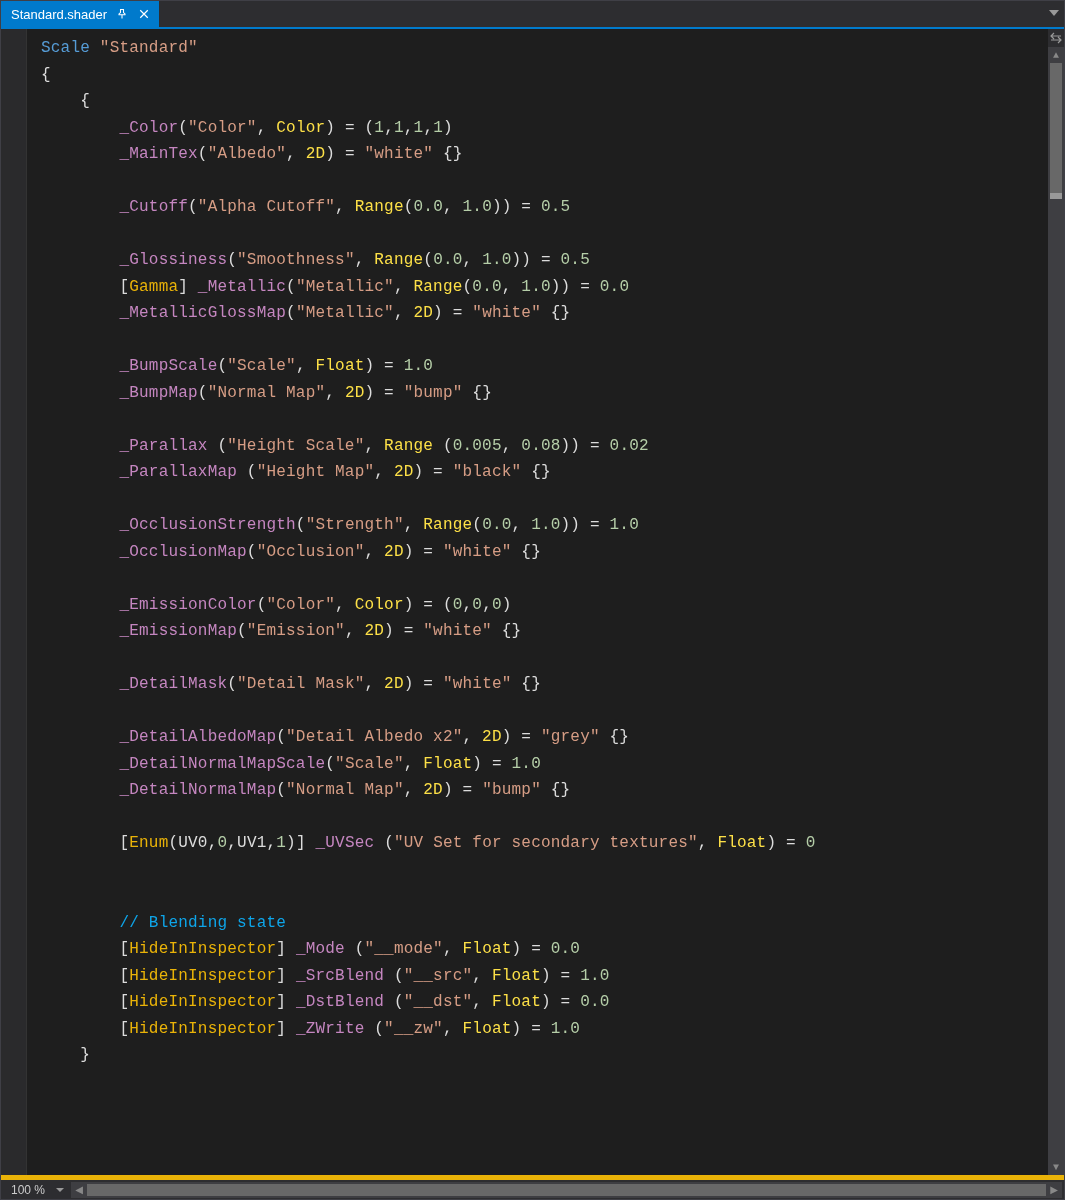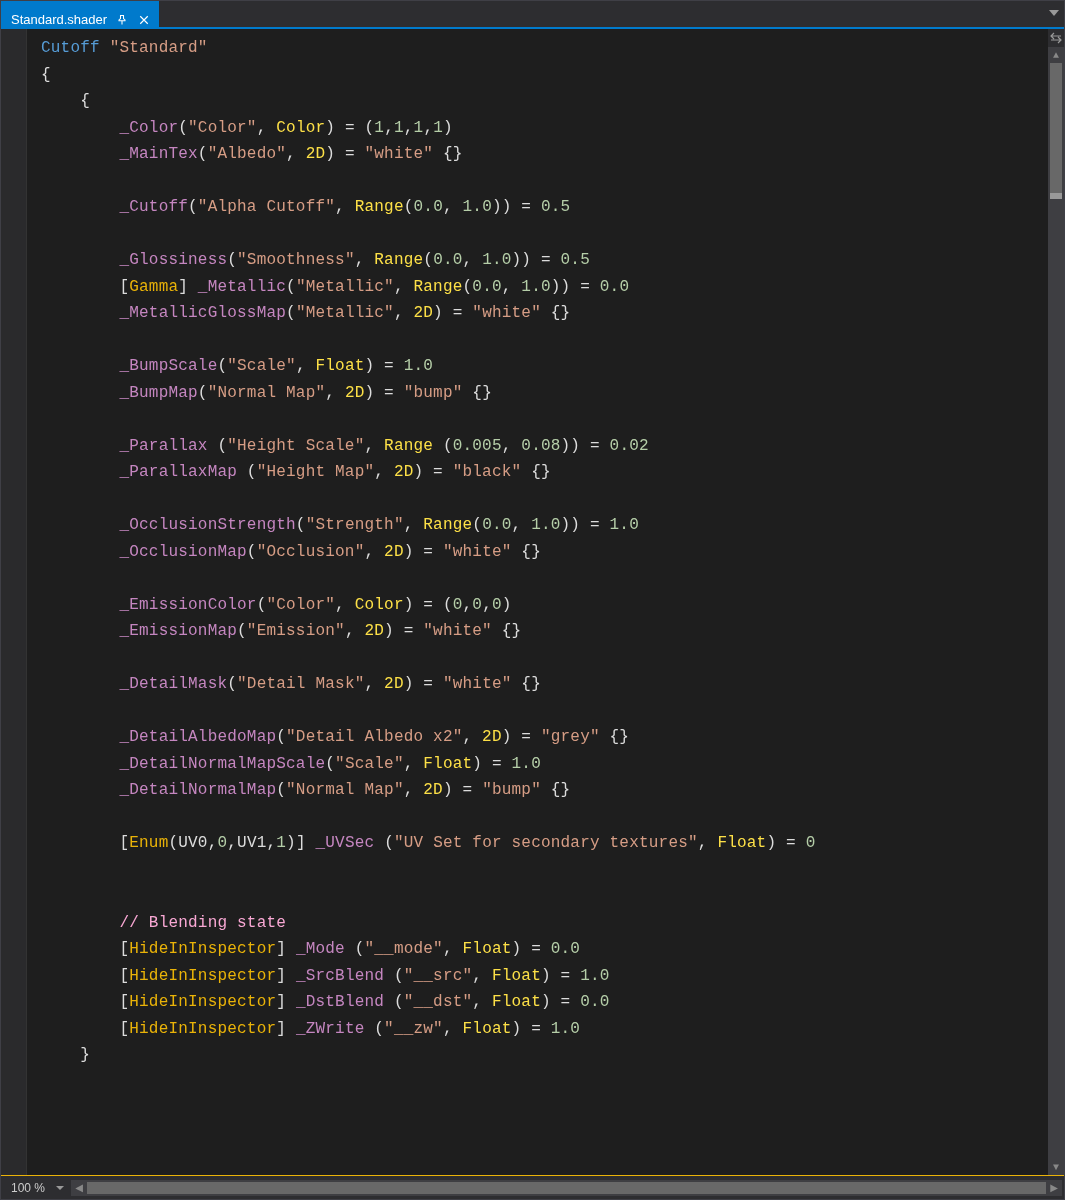--- a/index.html
+++ b/index.html
@@ -25,21 +25,21 @@
     height: 28px;
     display: flex;
     align-items: stretch;
     border-bottom: 2px solid #007acc;
     position: relative;
   }
   .tab {
     background: #007acc;
     color: #fff;
     display: flex;
-    align-items: flex-end;
+    align-items: center;
     padding: 0 8px 0 10px;
     font-family: 'Segoe UI', Tahoma, sans-serif;
     font-size: 13px;
     gap: 8px;
   }
   .tab .icon {
     width: 14px; height: 14px;
     display: flex; align-items: center; justify-content: center;
     color: #fff;
   }
@@ -76,21 +76,21 @@
     font-size: 16px;
     letter-spacing: 0.2px;
   }
   
   .kw   { color: #569cd6; }
   .type { color: #fde047; }
   .str  { color: #d69d85; }
   .num  { color: #b5cea8; }
   .id   { color: #c586c0; text-align: center; }
   .attr { color: #eab308; }
-  .comm { color: #f9a8d4; }
+  .comm { color: #0ea5e9; }
   .plain{ color: #dcdcdc; }
   .paren{ color: #dcdcdc; }
   
   .vscroll {
     width: 16px;
     background: #3e3e42;
     position: relative;
     display: flex;
     flex-direction: column;
   }
@@ -124,21 +124,21 @@
     background:#999;
   }
   .status-bar {
     height: 24px;
     background: #2d2d30;
     display:flex;
     align-items:center;
     font-family:'Segoe UI',Tahoma,sans-serif;
     font-size:12px;
     color:#ccc;
-    border-top:1px solid #eab308;
+    border-top:5px solid #eab308;
   }
   .zoom {
     padding: 0 6px 0 10px;
   }
   .zoom-dd {
     width:18px;
     display:flex;align-items:center;justify-content:center;
     color:#999;
   }
   .zoom-dd svg{width:8px;height:8px;}
@@ -185,21 +185,21 @@
     <div class="overflow">
       <svg viewBox="0 0 10 8" fill="currentColor">
           <path d="M0 0l5 6 5-6z"></path>
         </svg>
     </div>
   </div>
 
   <div class="editor-wrap">
     <div class="gutter"></div>
     <div class="code-area" id="code-area">
-        <div class="code-line"><span class="kw">Cutoff</span><span class="plain"> </span><span class="str">"Standard"</span></div>
+        <div class="code-line"><span class="kw">Scale</span><span class="plain"> </span><span class="str">"Standard"</span></div>
         <div class="code-line"><span class="plain">{</span></div>
         <div class="code-line"><span class="plain">    </span><span class="plain">{</span></div>
         <div class="code-line"><span class="plain">        </span><span class="id">_Color</span><span class="paren">(</span><span class="str">"Color"</span><span class="paren">, </span><span class="type">Color</span><span class="paren">) = (</span><span class="num">1</span><span class="paren">,</span><span class="num">1</span><span class="paren">,</span><span class="num">1</span><span class="paren">,</span><span class="num">1</span><span class="paren">)</span></div>
         <div class="code-line"><span class="plain">        </span><span class="id">_MainTex</span><span class="paren">(</span><span class="str">"Albedo"</span><span class="paren">, </span><span class="type">2D</span><span class="paren">) = </span><span class="str">"white"</span><span class="paren"> {}</span></div>
         <div class="code-line">&nbsp;</div>
         <div class="code-line"><span class="plain">        </span><span class="id">_Cutoff</span><span class="paren">(</span><span class="str">"Alpha Cutoff"</span><span class="paren">, </span><span class="type">Range</span><span class="paren">(</span><span class="num">0.0</span><span class="paren">, </span><span class="num">1.0</span><span class="paren">)) = </span><span class="num">0.5</span></div>
         <div class="code-line">&nbsp;</div>
         <div class="code-line"><span class="plain">        </span><span class="id">_Glossiness</span><span class="paren">(</span><span class="str">"Smoothness"</span><span class="paren">, </span><span class="type">Range</span><span class="paren">(</span><span class="num">0.0</span><span class="paren">, </span><span class="num">1.0</span><span class="paren">)) = </span><span class="num">0.5</span></div>
         <div class="code-line"><span class="plain">        </span><span class="paren">[</span><span class="attr">Gamma</span><span class="paren">] </span><span class="id">_Metallic</span><span class="paren">(</span><span class="str">"Metallic"</span><span class="paren">, </span><span class="type">Range</span><span class="paren">(</span><span class="num">0.0</span><span class="paren">, </span><span class="num">1.0</span><span class="paren">)) = </span><span class="num">0.0</span></div>
         <div class="code-line"><span class="plain">        </span><span class="id">_MetallicGlossMap</span><span class="paren">(</span><span class="str">"Metallic"</span><span class="paren">, </span><span class="type">2D</span><span class="paren">) = </span><span class="str">"white"</span><span class="paren"> {}</span></div>

